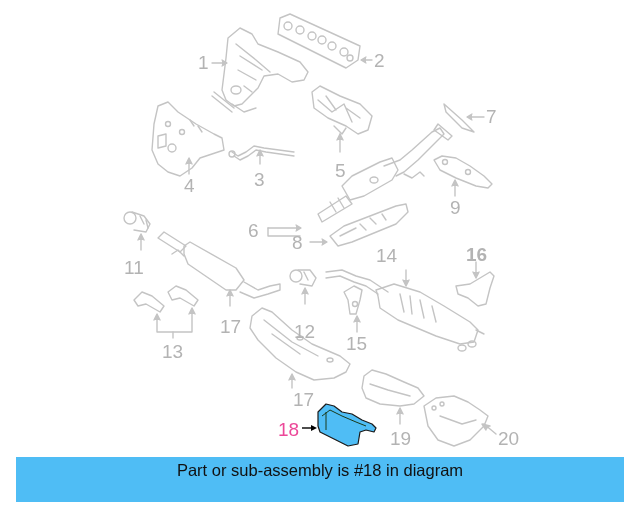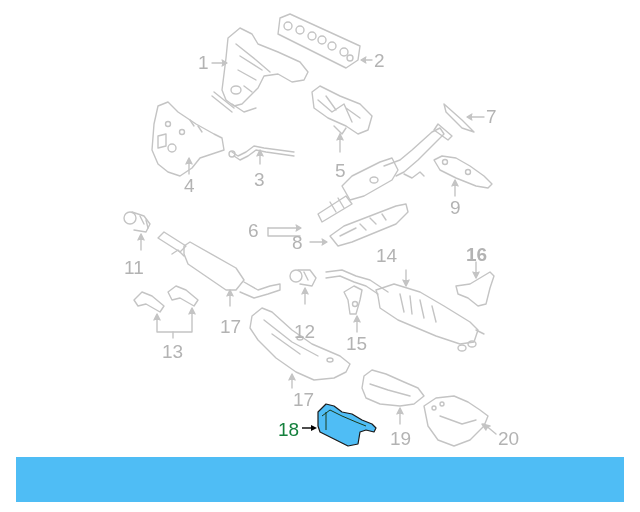--- a/index.html
+++ b/index.html
@@ -1,19 +1,19 @@
 <!DOCTYPE html>
 <html><head>
 <meta charset="utf-8">
 <style>
   html, body { margin: 0; padding: 0; background: #ffffff; }
   body { width: 640px; height: 512px; position: relative; overflow: hidden; font-family: "Liberation Sans", sans-serif; }
   .diagram { position: absolute; left: 0; top: 0; width: 640px; height: 512px; }
   .callout { position: absolute; font-family: "Liberation Sans", sans-serif; font-size: 19px; color: #b3b3b3; line-height: 1; white-space: nowrap; }
-  .callout.active { color: #15803d; }
+  .callout.active { color: #ec4899; }
   .banner { position: absolute; left: 16px; top: 457px; width: 608px; height: 45px; background: #4fbdf5; text-align: center; }
   .banner .line { display: block; font-family: "Liberation Sans", sans-serif; font-size: 16.5px; color: #111111; line-height: 20px; }
   .banner .line1 { padding-top: 3px; }
 </style>
 </head>
 <body>
 
 <svg class="diagram" viewBox="0 0 640 512" width="640" height="512" xmlns="http://www.w3.org/2000/svg">
   <g fill="none" stroke="#c4c4c4" stroke-width="1.4" stroke-linejoin="round" stroke-linecap="round">
 
@@ -212,13 +212,14 @@
 <span class="callout" style="left:162px;top:342px;">13</span>
 <span class="callout" style="left:376px;top:246px;">14</span>
 <span class="callout" style="left:346px;top:334px;">15</span>
 <span class="callout" style="left:466px;top:245px;font-weight:bold;">16</span>
 <span class="callout" style="left:293px;top:390px;">17</span>
 <span class="callout active" style="left:278px;top:420px;">18</span>
 <span class="callout" style="left:390px;top:429px;">19</span>
 <span class="callout" style="left:498px;top:429px;">20</span>
 
 <div class="banner">
+  <span class="line line1">Part or sub-assembly is #18 in diagram</span>
 </div>
 
 </body></html>

